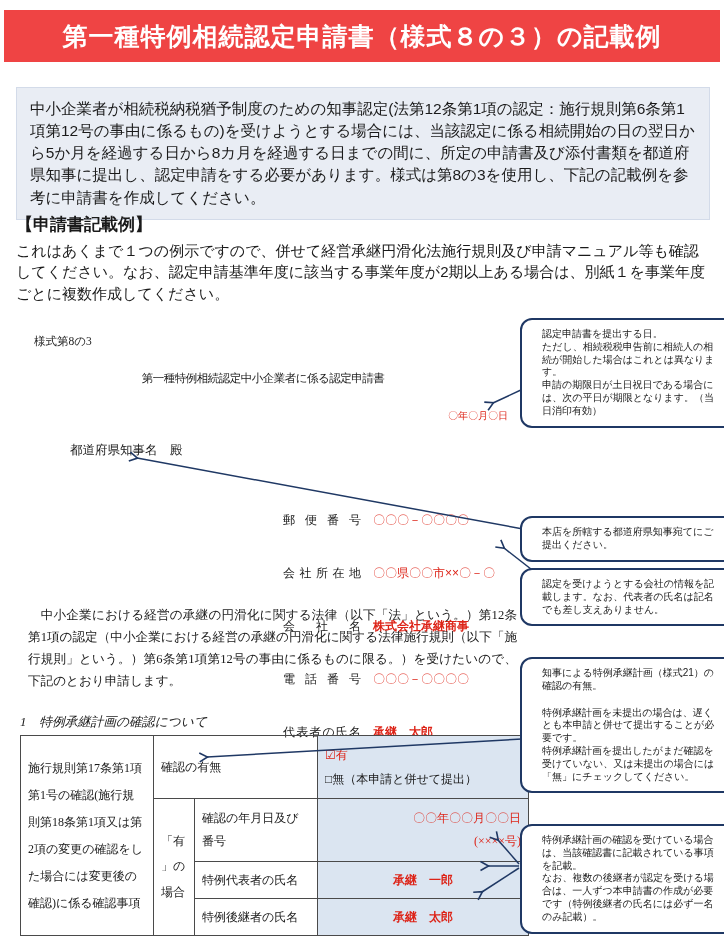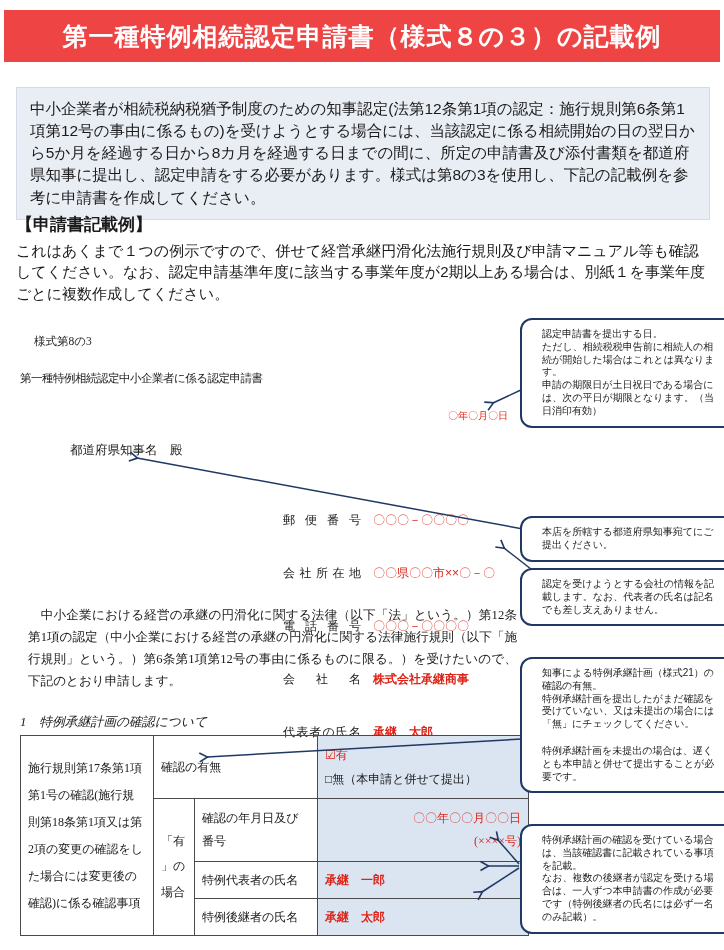--- a/index.html
+++ b/index.html
@@ -11,41 +11,41 @@
   .bold{font-weight:bold;}
 
   .title-bar{left:4px;top:10px;width:716px;height:52px;background:#ef4444;color:#fff;
     display:flex;align-items:center;justify-content:center;font-size:25px;font-weight:bold;letter-spacing:1px;}
   .intro-box{left:16px;top:87px;width:666px;background:#e9edf4;border:1px solid #d3dbe9;
     padding:10px 13px;font-size:15.5px;line-height:1.43;}
   .example-heading{left:16px;top:213px;font-size:17px;font-weight:bold;}
   .example-note{left:16px;top:240px;width:696px;font-size:15px;line-height:1.42;}
 
   .style-number{left:34px;top:334px;font-size:11.5px;}
-  .form-title{left:20px;top:371px;width:486px;font-size:11.5px;letter-spacing:-0.5px;}
+  .form-title{left:20px;top:371px;width:486px;text-align:center;font-size:11.5px;letter-spacing:-0.5px;}
   .form-date{left:388px;top:409px;width:120px;text-align:right;font-size:10px;}
   .addressee{left:70px;top:442px;font-size:12.5px;}
 
   .addr-block{left:283px;top:481px;font-size:12px;}
   .addr-row{height:22px;white-space:nowrap;margin-top:31px;}
   .addr-label{display:inline-block;width:78px;text-align:justify;text-align-last:justify;
     margin-right:12px;vertical-align:top;}
   .legal-body{left:28px;top:604px;width:489px;font-size:12.6px;line-height:1.75;text-align:justify;}
   .table-heading{left:20px;top:714px;font-size:12.8px;font-style:italic;}
 
   table.apptbl{position:absolute;left:20px;top:735px;border-collapse:collapse;z-index:1;}
   table.apptbl td{border:1px solid #4a4a4a;font-size:12px;padding:3px 7px;vertical-align:middle;
     font-family:"Liberation Serif","DejaVu Serif",serif;}
   td.desc{width:118px;line-height:2.25;font-size:12px;vertical-align:middle;}
   td.yescase{width:26px;line-height:2.1;text-align:left;vertical-align:middle;}
   td.sublabel{width:108px;line-height:1.9;}
   td.val{background:#dbe5f1;width:196px;font-family:"Liberation Sans",sans-serif;}
   .confirm-line{line-height:24px;}
   .num-val{text-align:right;line-height:1.9;padding-right:4px;}
-  .name-val{text-align:left;font-weight:bold;}
+  .name-val{text-align:center;font-weight:bold;}
 
   .callout{position:absolute;left:520px;width:176px;background:#fff;border:2px solid #1f3864;
     border-radius:12px;padding:8px 20px;font-size:10px;line-height:1.28;z-index:3;}
   .cp{margin:0;}
   .gap{margin-top:14px;}
 
   svg.arrows{position:absolute;left:0;top:0;z-index:2;pointer-events:none;}
 </style>
 </head>
 <body>
@@ -65,24 +65,24 @@
   <div class="abs addressee serif">都道府県知事名　殿</div>
 
   <div class="abs addr-block">
     <div class="addr-row">
       <span class="addr-label serif">郵便番号</span><span class="red">〇〇〇－〇〇〇〇</span>
     </div>
     <div class="addr-row">
       <span class="addr-label serif">会社所在地</span><span class="red">〇〇県〇〇市××〇－〇</span>
     </div>
     <div class="addr-row">
-      <span class="addr-label serif">電話番号</span><span class="red">〇〇〇－〇〇〇〇</span>
+      <span class="addr-label serif">会社名</span><span class="red bold">株式会社承継商事</span>
     </div>
     <div class="addr-row">
-      <span class="addr-label serif">会社名</span><span class="red bold">株式会社承継商事</span>
+      <span class="addr-label serif">電話番号</span><span class="red">〇〇〇－〇〇〇〇</span>
     </div>
     <div class="addr-row">
       <span class="addr-label serif">代表者の氏名</span><span class="red bold">承継　太郎</span>
     </div>
   </div>
 
   <div class="abs legal-body serif">　中小企業における経営の承継の円滑化に関する法律（以下「法」という。）第12条第1項の認定（中小企業における経営の承継の円滑化に関する法律施行規則（以下「施行規則」という。）第6条第1項第12号の事由に係るものに限る。）を受けたいので、下記のとおり申請します。</div>
 
   <div class="abs table-heading serif">1　特例承継計画の確認について</div>
 
@@ -139,22 +139,22 @@
   <div class="callout" style="top:516px;">
     <p class="cp">本店を所轄する都道府県知事宛てにご提出ください。</p>
   </div>
 
   <div class="callout" style="top:568px;">
     <p class="cp">認定を受けようとする会社の情報を記載します。なお、代表者の氏名は記名でも差し支えありません。</p>
   </div>
 
   <div class="callout" style="top:657px;">
     <p class="cp">知事による特例承継計画（様式21）の確認の有無。</p>
+    <p class="cp gap">特例承継計画を未提出の場合は、遅くとも本申請と併せて提出することが必要です。</p>
     <p class="cp">特例承継計画を提出したがまだ確認を受けていない、又は未提出の場合には「無」にチェックしてください。</p>
-    <p class="cp gap">特例承継計画を未提出の場合は、遅くとも本申請と併せて提出することが必要です。</p>
   </div>
 
   <div class="callout" style="top:824px;">
     <p class="cp">特例承継計画の確認を受けている場合は、当該確認書に記載されている事項を記載。</p>
     <p class="cp">なお、複数の後継者が認定を受ける場合は、一人ずつ本申請書の作成が必要です（特例後継者の氏名には必ず一名のみ記載）。</p>
   </div>
 
 </div>
 
 </body></html>

